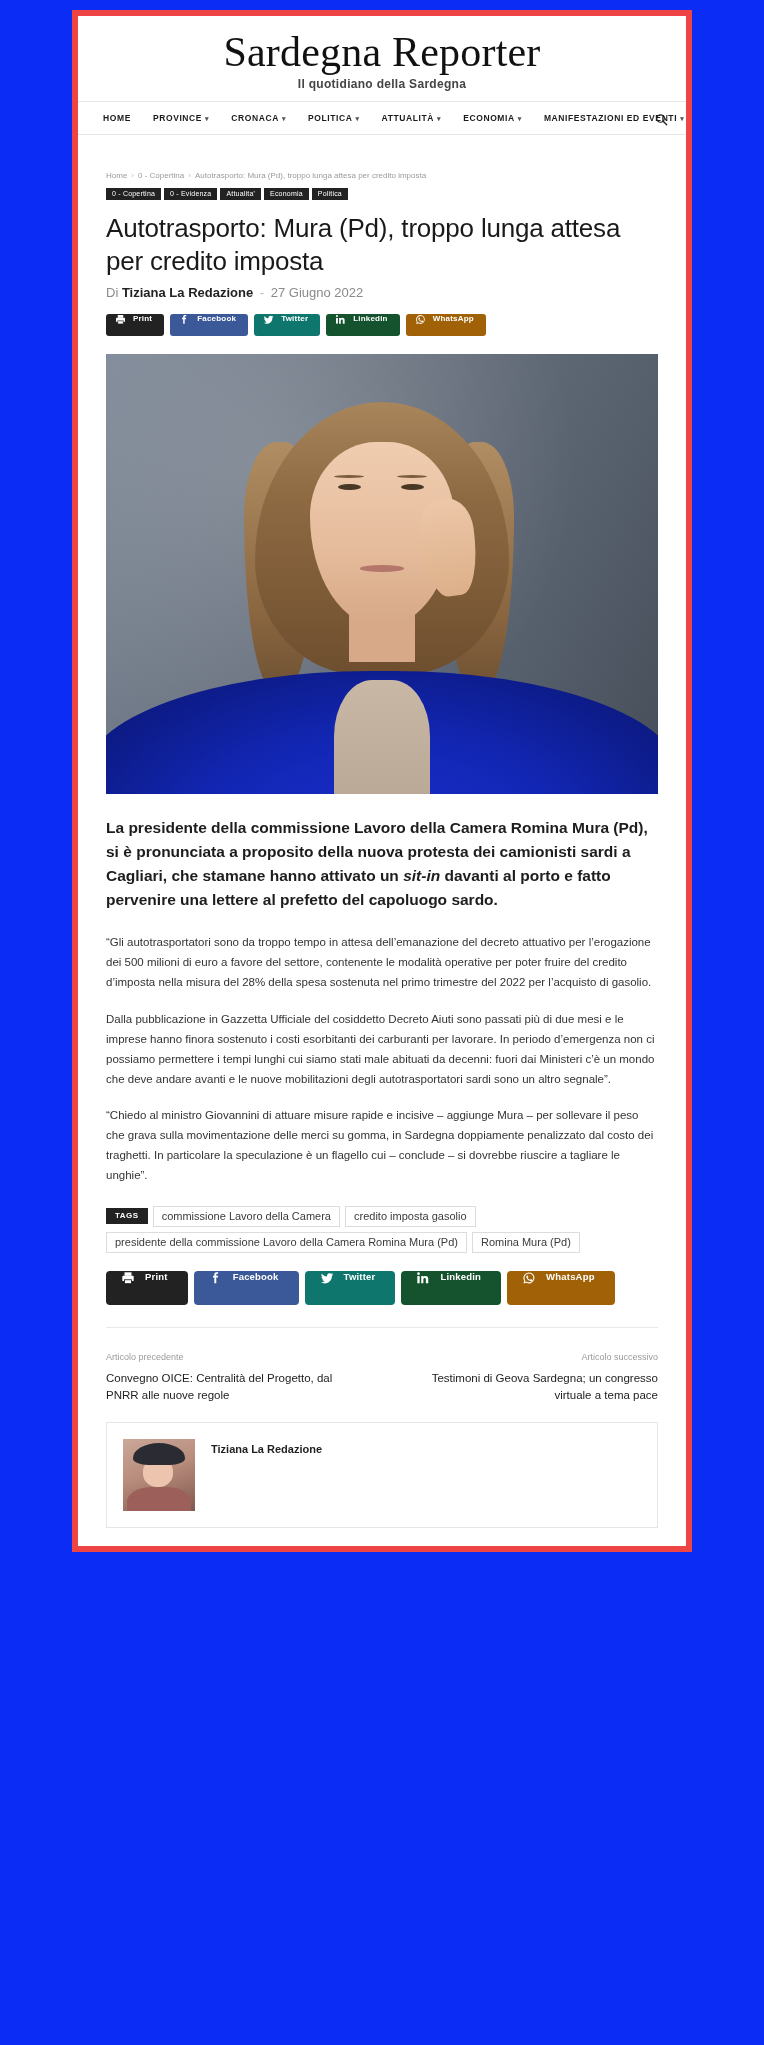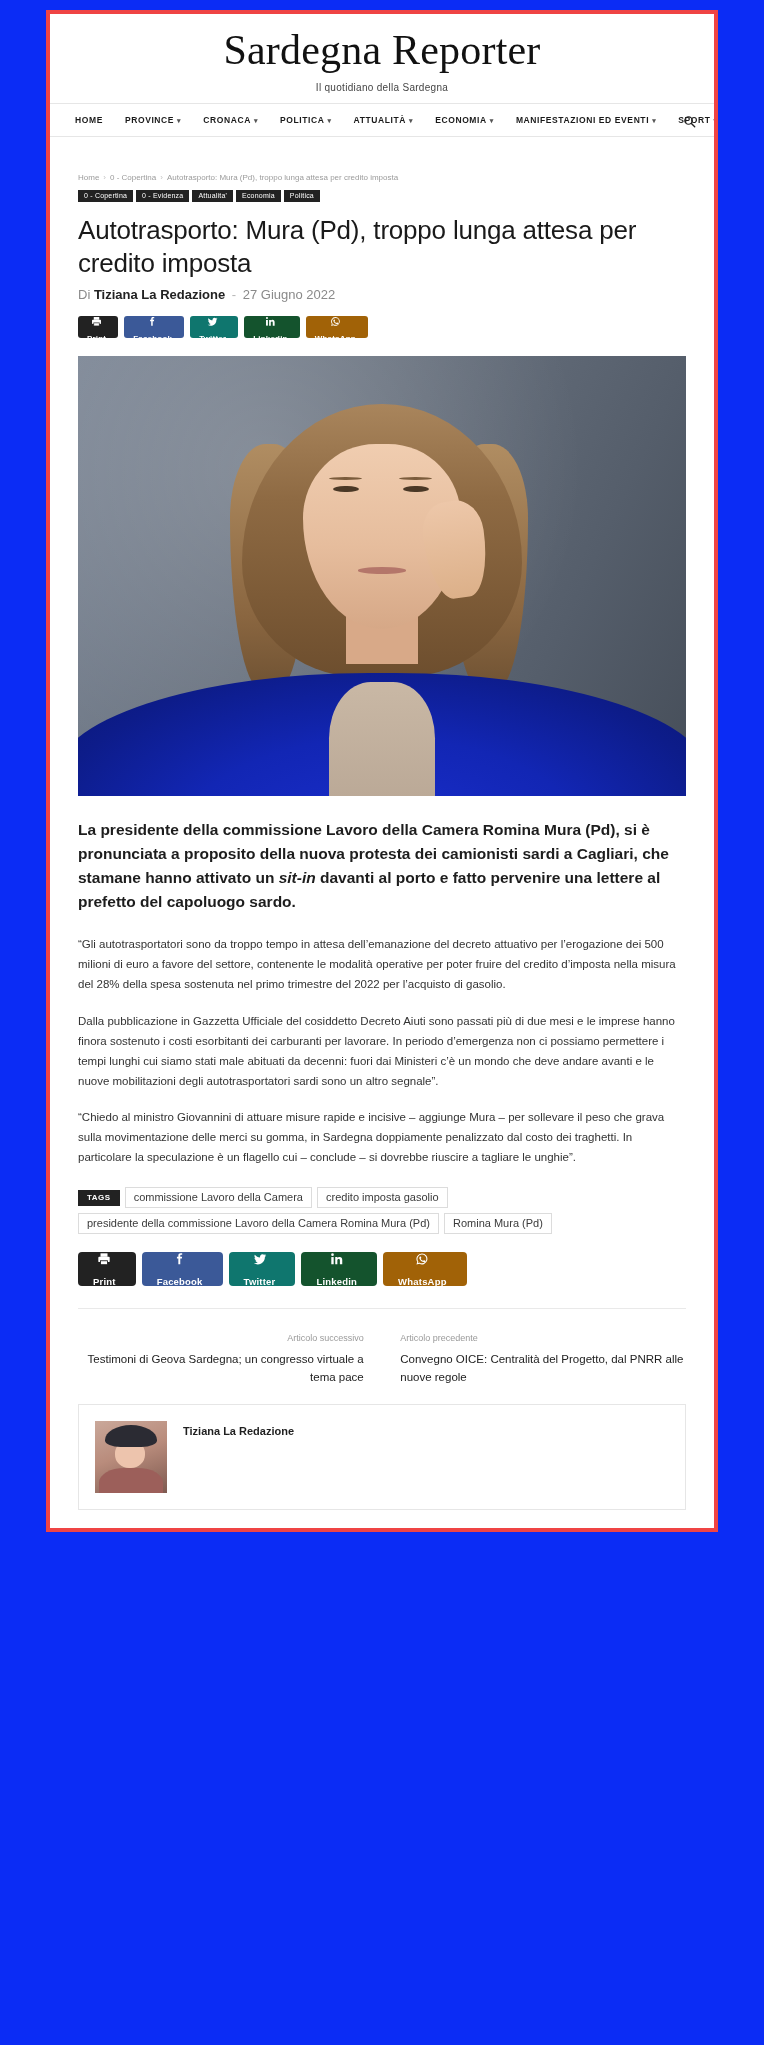--- a/index.html
+++ b/index.html
@@ -11,44 +11,45 @@
     -webkit-font-smoothing: antialiased;
   }
   .page-frame {
     width: 764px;
     min-height: 2045px;
     padding: 10px 12px 14px 12px;
     background: #0b2cf5;
   }
   .page {
     background: #ffffff;
-    border: 4px solid #ef4444;
-    width: 672px;
+    border: 6px solid #ef4444;
+    width: 620px;
     margin: 0 auto;
     overflow: hidden;
   }
 
   
   .masthead {
     text-align: center;
     padding: 14px 0 10px 0;
     background: #ffffff;
   }
   .masthead-title {
     font-family: "Liberation Serif", serif;
     font-size: 42px;
     letter-spacing: 0.2px;
     color: #111111;
     line-height: 1.05;
   }
   .masthead-sub {
-    font-size: 10px;
+    font-size: 12px;
     color: #444444;
     letter-spacing: 0.3px;
-    margin-top: 10px;
+    margin-top: 3px;
+    font-weight: bold;
   }
 
   
   .navbar {
     border-top: 1px solid #e6e6e6;
     border-bottom: 1px solid #e6e6e6;
     background: #ffffff;
     height: 34px;
     display: flex;
     align-items: center;
@@ -129,32 +130,31 @@
     color: #8a8a8a;
     margin-bottom: 14px;
   }
   .byline .author { color: #222; font-weight: bold; }
   .byline .dash { color: #b5b5b5; padding: 0 3px; }
 
   
   .share-row { display: flex; gap: 6px; margin-bottom: 18px; flex-wrap: nowrap; }
   .share-btn {
     display: flex;
-    align-items: center;
+    align-items: flex-start;
     gap: 7px;
     height: 22px;
     padding: 0 12px 0 9px;
     border-radius: 3px;
     color: #ffffff;
     font-size: 8px;
     font-weight: bold;
     letter-spacing: 0.2px;
     cursor: pointer;
     white-space: nowrap;
-    flex-direction: column;
   }
   .share-btn .ic { display:flex; align-items:center; justify-content:center; width:11px; height:11px; }
   .share-btn .ic svg { display:block; }
   .sb-print { background: #222222; }
   .sb-facebook { background: #3b5998; }
   .sb-twitter { background: #0f766e; }
   .sb-linkedin { background: #14532d; }
   .sb-whatsapp { background: #a16207; }
 
   .share-row.big .share-btn {
@@ -528,27 +528,27 @@
                 <path d="M8 1.6a6.3 6.3 0 0 0-5.4 9.6L1.7 14.4l3.3-.9A6.3 6.3 0 1 0 8 1.6zm0 1.3a5 5 0 0 1 0 10 5 5 0 0 1-2.6-.7l-.2-.1-1.9.5.5-1.8-.1-.2A5 5 0 0 1 8 2.9zm-2 2.3c-.1 0-.3 0-.5.2-.2.2-.6.6-.6 1.4s.6 1.6.7 1.8c.1.1 1.2 1.9 3 2.6 1.5.6 1.8.5 2.1.4.3 0 1-.4 1.1-.8.1-.4.1-.8.1-.8l-.4-.2s-1-.5-1.1-.5c-.2-.1-.3-.1-.4.1l-.5.7c-.1.1-.2.1-.4 0-.2 0-.8-.3-1.5-.9-.6-.5-.9-1.1-1-1.3 0-.2 0-.3.1-.4l.3-.3.2-.3v-.3l-.5-1.2c-.1-.3-.2-.3-.4-.3h-.3z" fill="#fff"></path>
               </svg>
           </span>
           <span>WhatsApp</span>
         </div>
       </div>
 
       <hr class="rule">
 
       <div class="prevnext">
+        <div class="pn-col">
+          <div class="pn-label">Articolo precedente</div>
+          <div class="pn-title">Convegno OICE: Centralità del Progetto, dal PNRR alle nuove regole</div>
+        </div>
         <div class="pn-col right">
           <div class="pn-label">Articolo successivo</div>
           <div class="pn-title">Testimoni di Geova Sardegna; un congresso virtuale a tema pace</div>
-        </div>
-        <div class="pn-col">
-          <div class="pn-label">Articolo precedente</div>
-          <div class="pn-title">Convegno OICE: Centralità del Progetto, dal PNRR alle nuove regole</div>
         </div>
       </div>
 
       <div class="authorbox">
         <div class="author-avatar">
           <div class="aa-body"></div>
           <div class="aa-face"></div>
           <div class="aa-hat"></div>
         </div>
         <div class="author-name">Tiziana La Redazione</div>

